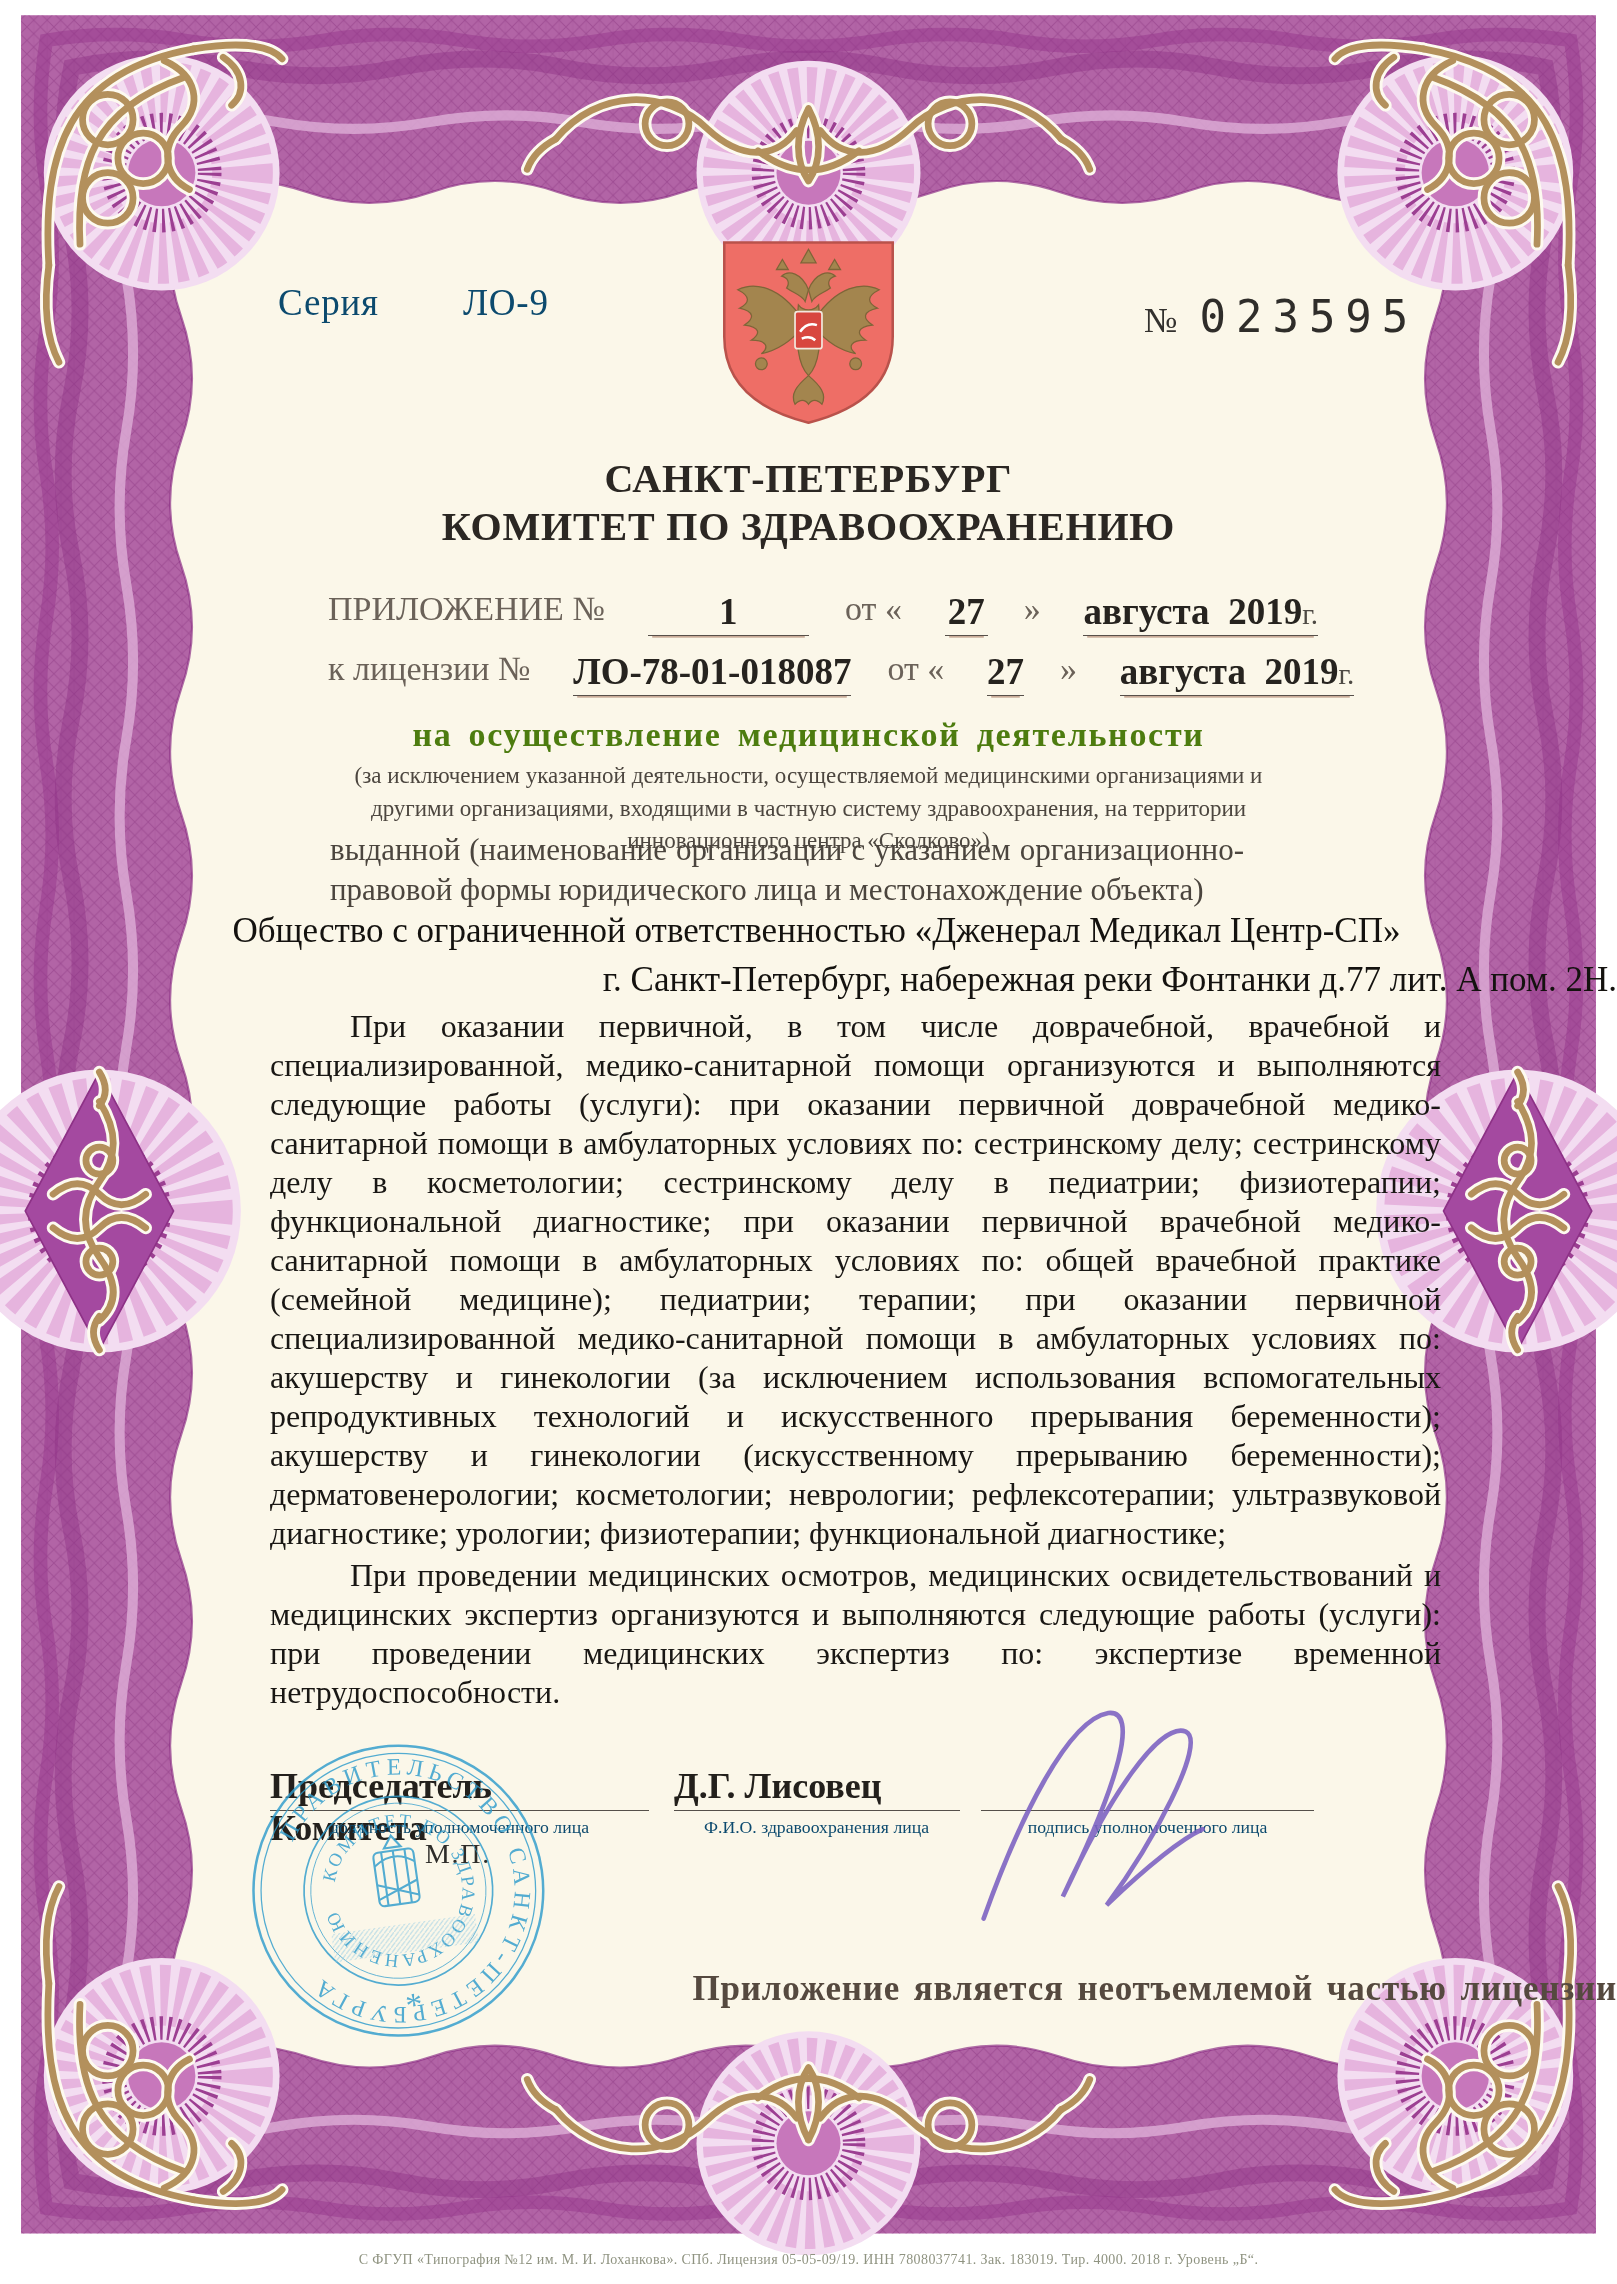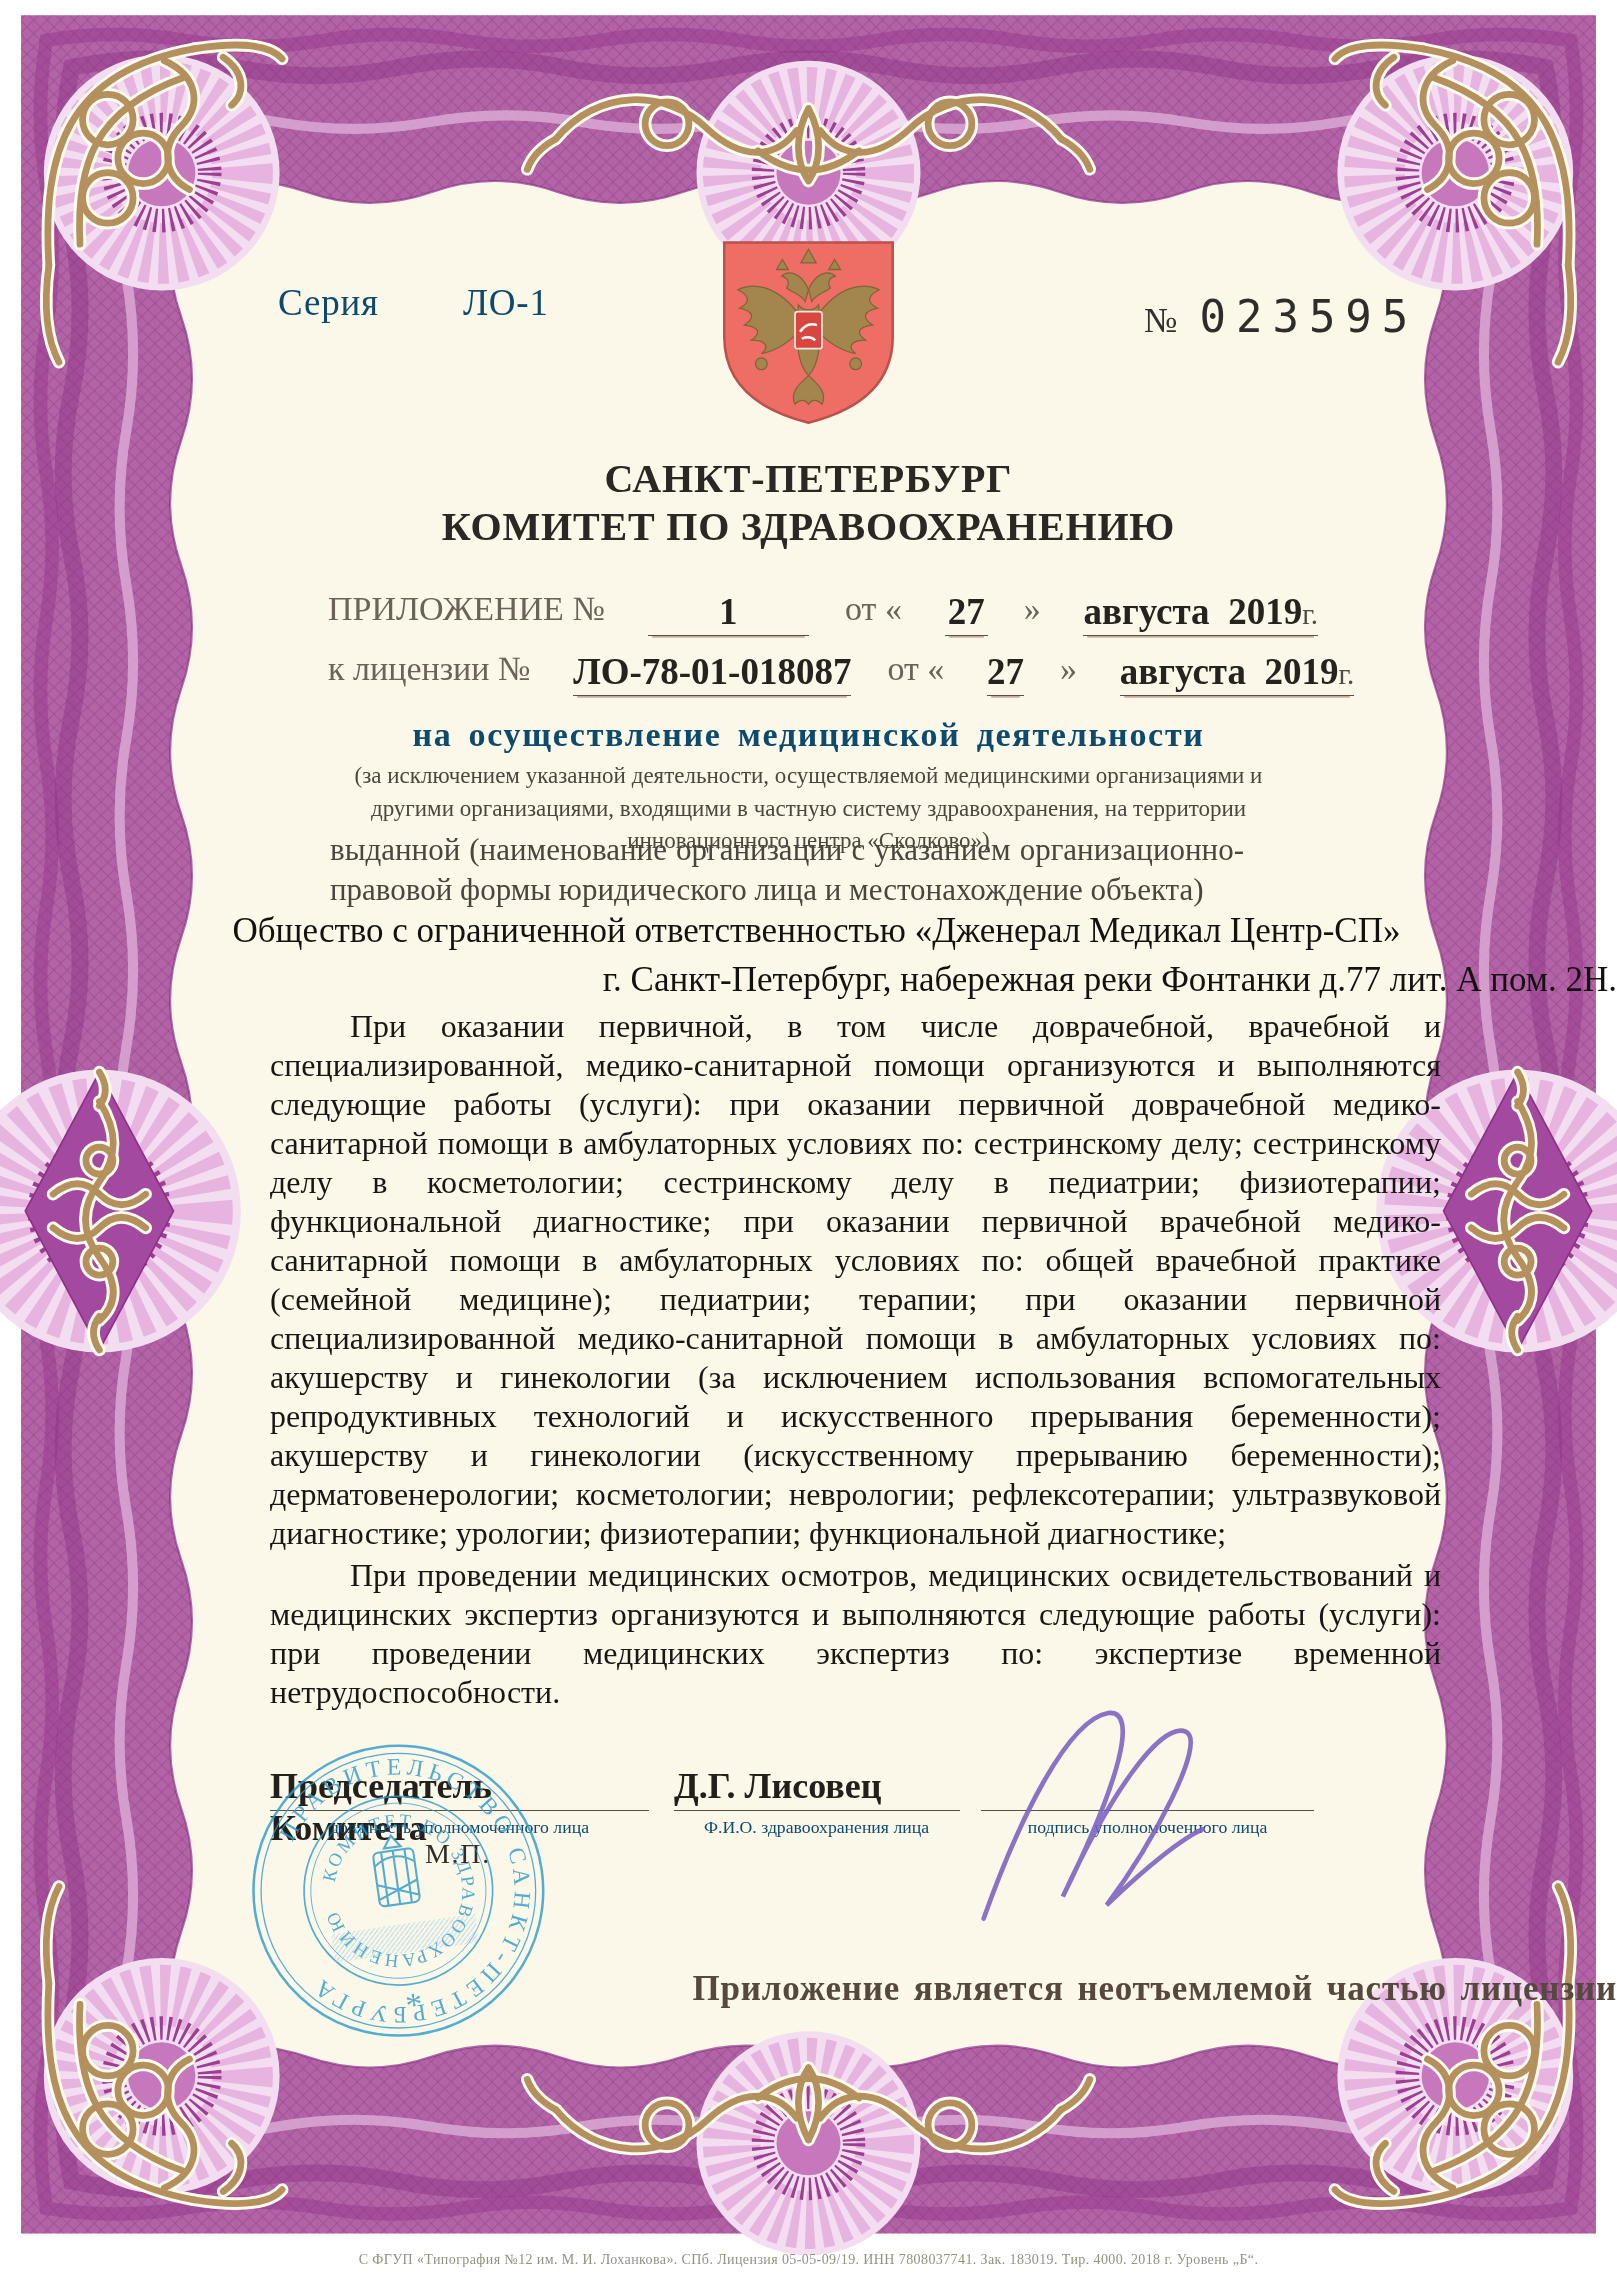--- a/index.html
+++ b/index.html
@@ -19,21 +19,21 @@
   .h2{top:503px;left:0;width:1617px;text-align:center;font-size:40px;font-weight:700;color:#2b2723;letter-spacing:0.8px;}
   .form-row{left:328px;width:990px;display:flex;align-items:flex-start;font-size:34px;color:#6b6259;gap:36px;}
   .form-row .flabel{white-space:nowrap;padding:0 6.7px 1.7px 0;}
   .form-row .push{margin-left:auto;}
   .blank{border-bottom:1.7px solid #57504a;box-shadow:0 5.9px 0 -4.2px rgba(160,110,85,.55);
          text-align:center;padding-bottom:1.7px;white-space:nowrap;}
   .blank b{font-size:37px;color:#26231f;font-weight:700;}
   .w-val1{width:270px;} .w-val2{width:362px;} .w-day{width:72px;} .w-my{width:278px;}
   .gsuf{font-size:29px;color:#4e4a44;}
   .act-title{top:716px;left:0;width:1617px;text-align:center;font-size:34px;font-weight:700;
-             color:#0c4a6e;letter-spacing:1.7px;word-spacing:5.9px;}
+             color:#4d7c0f;letter-spacing:1.7px;word-spacing:5.9px;}
   .act-note{top:760px;left:320px;width:977px;text-align:center;font-size:23px;line-height:1.42;color:#4c463f;}
   .issued{top:830px;left:330px;width:914px;font-size:31px;line-height:1.3;color:#4b453e;
           text-align:justify;}
   .org1{top:911px;left:0;width:1617px;text-align:center;font-size:35px;color:#14120f;padding-left:8px;}
   .org2{top:960px;left:0;width:1617px;text-align:right;font-size:35px;color:#14120f;}
   .bodytxt{top:1007px;left:270px;width:1171px;font-size:32px;line-height:39px;text-align:justify;color:#191714;}
   .bodytxt p{margin:0 0 3.4px 0;text-indent:80px;}
   .sig-cell{height:45px;border-bottom:1.7px solid #55504a;font-size:36px;font-weight:700;color:#23201c;}
   .cap{font-size:17.7px;color:#0c4a6e;text-align:center;}
   .mp{top:1838px;left:425px;font-size:28px;color:#2e2c29;letter-spacing:1.7px;}
@@ -153,21 +153,21 @@
           <path d="M132,38 l7,-12 7,12 Z"></path>
         <path d="M99,30 l9,-16 9,16 Z"></path>
       </g>
       <rect x="92" y="88" width="32" height="44" rx="3" fill="#d8473f" stroke="#f3e9df" stroke-width="2"></rect>
       <path d="M98,112 q8,-12 20,-8 M100,120 q10,-4 16,2" stroke="#ffffff" stroke-width="3" fill="none"></path>
     </g>
   </svg>
 
   <div class="abs series">
     <span>Серия</span>
-    <span>ЛО-1</span>
+    <span>ЛО-9</span>
   </div>
 
   <div class="abs licnum">
     <span class="no">№</span>
     <span class="digits">023595</span>
   </div>
 
   <div class="abs h1">САНКТ-ПЕТЕРБУРГ</div>
   <div class="abs h2">КОМИТЕТ ПО ЗДРАВООХРАНЕНИЮ</div>
 

